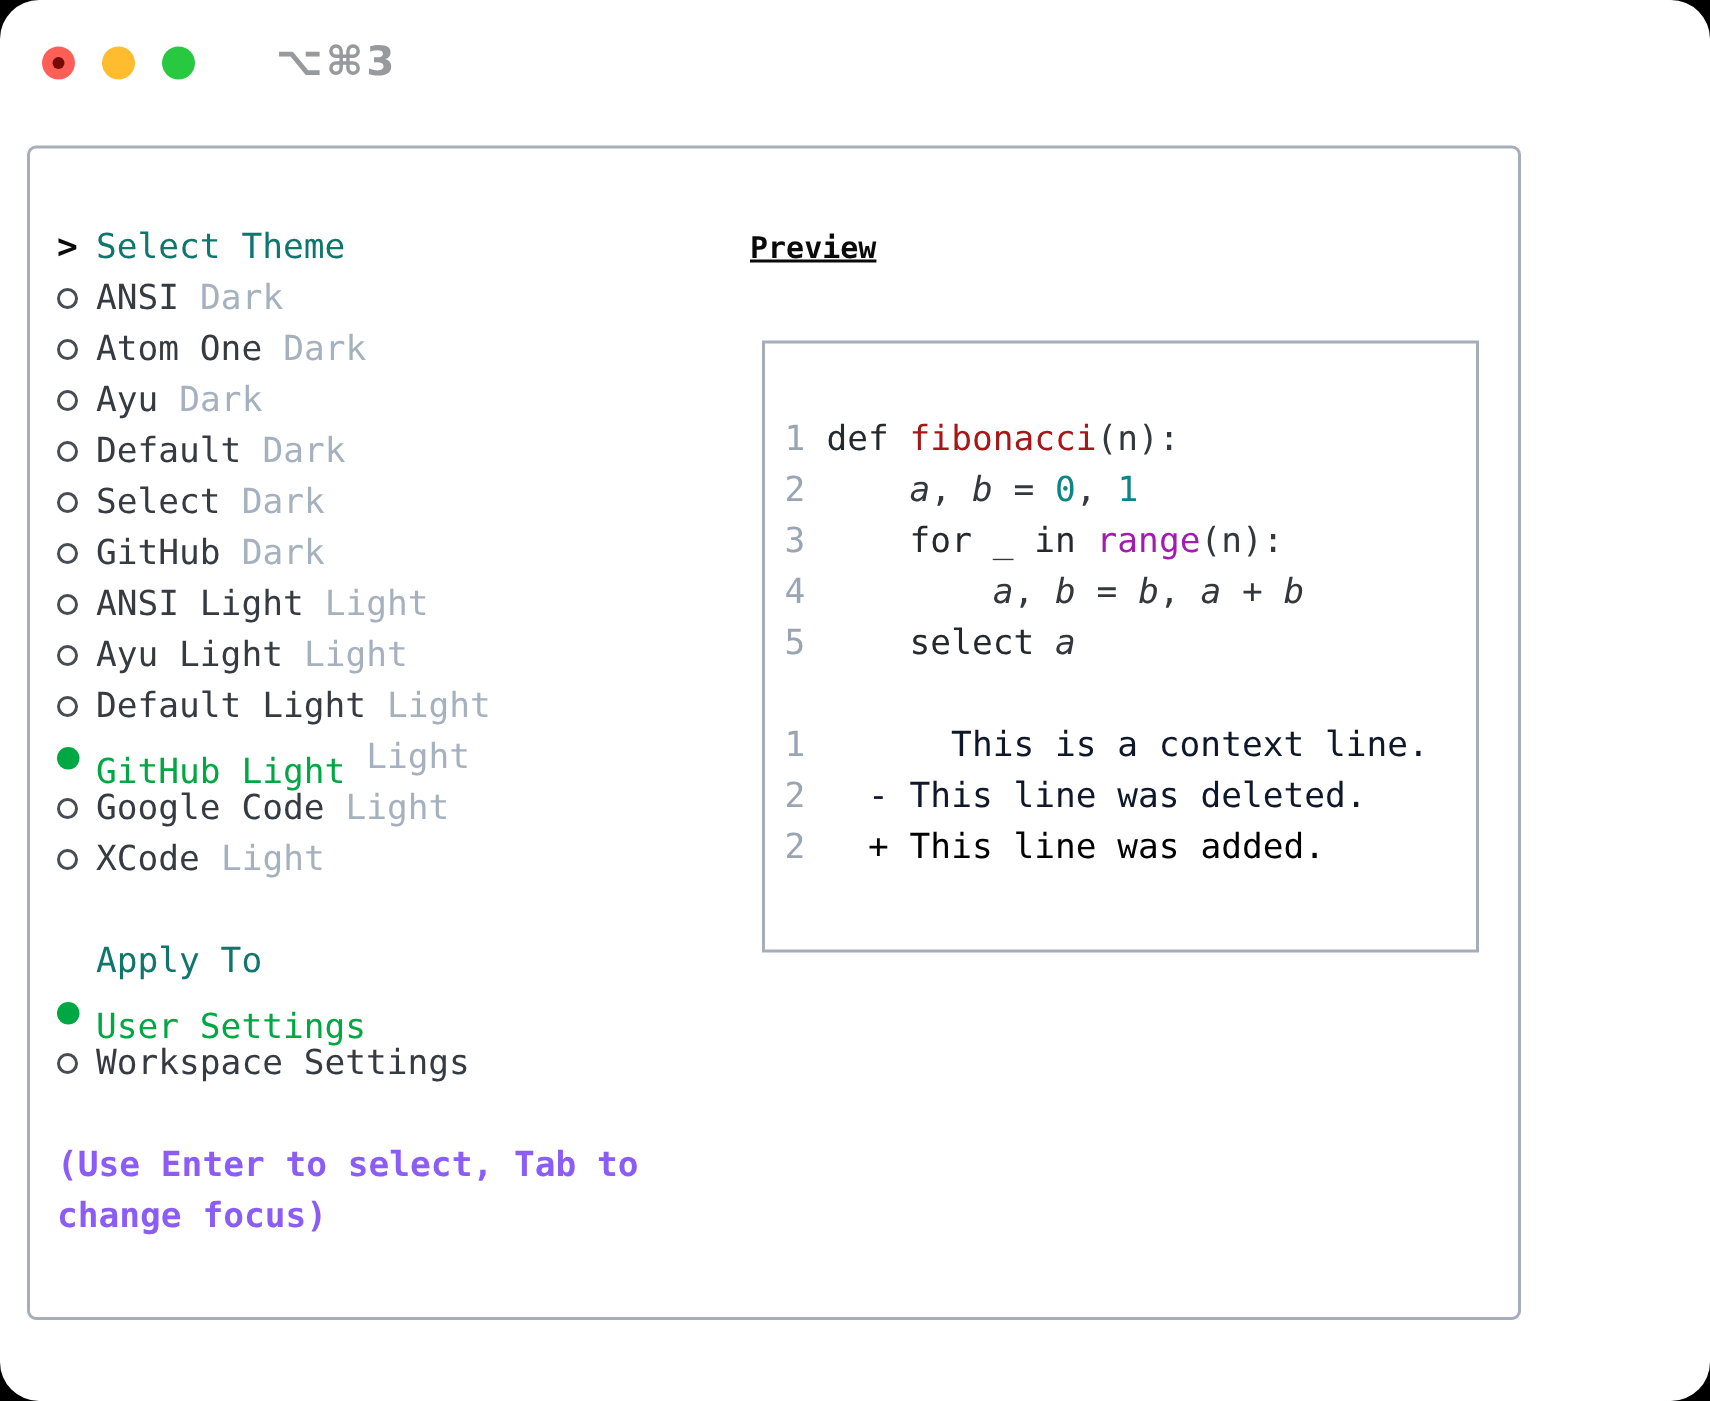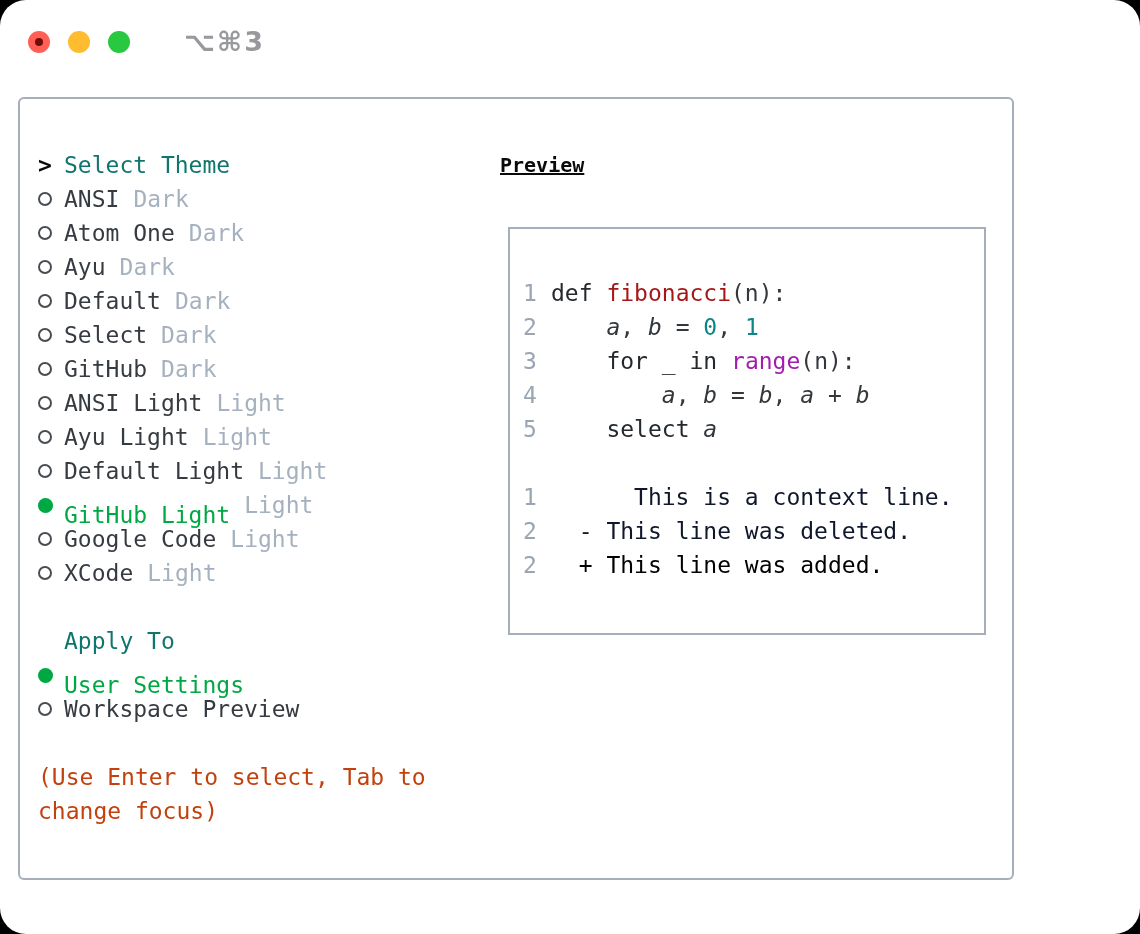--- a/index.html
+++ b/index.html
@@ -24,21 +24,21 @@
   .menu-row{display:flex;align-items:center;height:34px;white-space:pre;}
   .icon-col{width:26px;flex:0 0 26px;display:flex;align-items:center;}
   .selector-caret{font-weight:bold;color:#0a0a0a;}
   .header-text{font-weight:normal;color:#0f766e;}
   .ring{width:14px;height:14px;border:2px solid #484d53;border-radius:50%;box-sizing:border-box;}
   .dot-filled{width:15px;height:15px;border-radius:50%;background:#00a843;}
   .item-label{color:#363b41;}
   .item-label.selected{color:#00a843;margin-top:20px;}
   .suffix{color:#a6b1bf;margin-left:14px;}
   .blank-row{height:34px;}
-  .hint-row{height:34px;display:flex;align-items:center;color:#c2410c;white-space:pre;}
+  .hint-row{height:34px;display:flex;align-items:center;color:#8b5cf6;white-space:pre;font-weight:bold;}
   
   .preview-title{position:absolute;left:480px;top:49px;height:34px;line-height:34px;
                  font-size:20px;font-weight:bold;color:#0a0a0a;text-decoration:underline;}
   .preview-box{position:absolute;left:488px;top:102px;width:478px;height:408px;
                border:2px solid #a6aeba;box-sizing:border-box;background:#fff;margin-top:26px;}
   .code{padding:47px 0 0 13px;font-size:23px;line-height:34px;}
   .code-line{white-space:pre;height:34px;}
   .gutter{display:inline-block;width:28px;color:#9aa5b4;}
   .s-plain{color:#33383d;}
   .s-keyword{color:#24292e;}
@@ -87,21 +87,21 @@
           <div class="menu-row"><span class="icon-col"><span class="ring"></span></span><span class="item-label">Google Code</span><span class="suffix">Light</span></div>
           <div class="menu-row"><span class="icon-col"><span class="ring"></span></span><span class="item-label">XCode</span><span class="suffix">Light</span></div>
         </div>
       <div class="blank-row"></div>
       <div class="menu-row">
         <span class="icon-col"></span>
         <span class="header-text">Apply To</span>
       </div>
       <div id="apply-list">
           <div class="menu-row"><span class="icon-col"><span class="dot-filled"></span></span><span class="item-label selected">User Settings</span></div>
-          <div class="menu-row"><span class="icon-col"><span class="ring"></span></span><span class="item-label">Workspace Preview</span></div>
+          <div class="menu-row"><span class="icon-col"><span class="ring"></span></span><span class="item-label">Workspace Settings</span></div>
         </div>
       <div class="blank-row"></div>
       <div class="hint-row">(Use Enter to select, Tab to</div>
       <div class="hint-row">change focus)</div>
     </div>
 
     <div class="preview-title">Preview</div>
 
     <div class="preview-box">
       <div class="code" id="code-lines">

